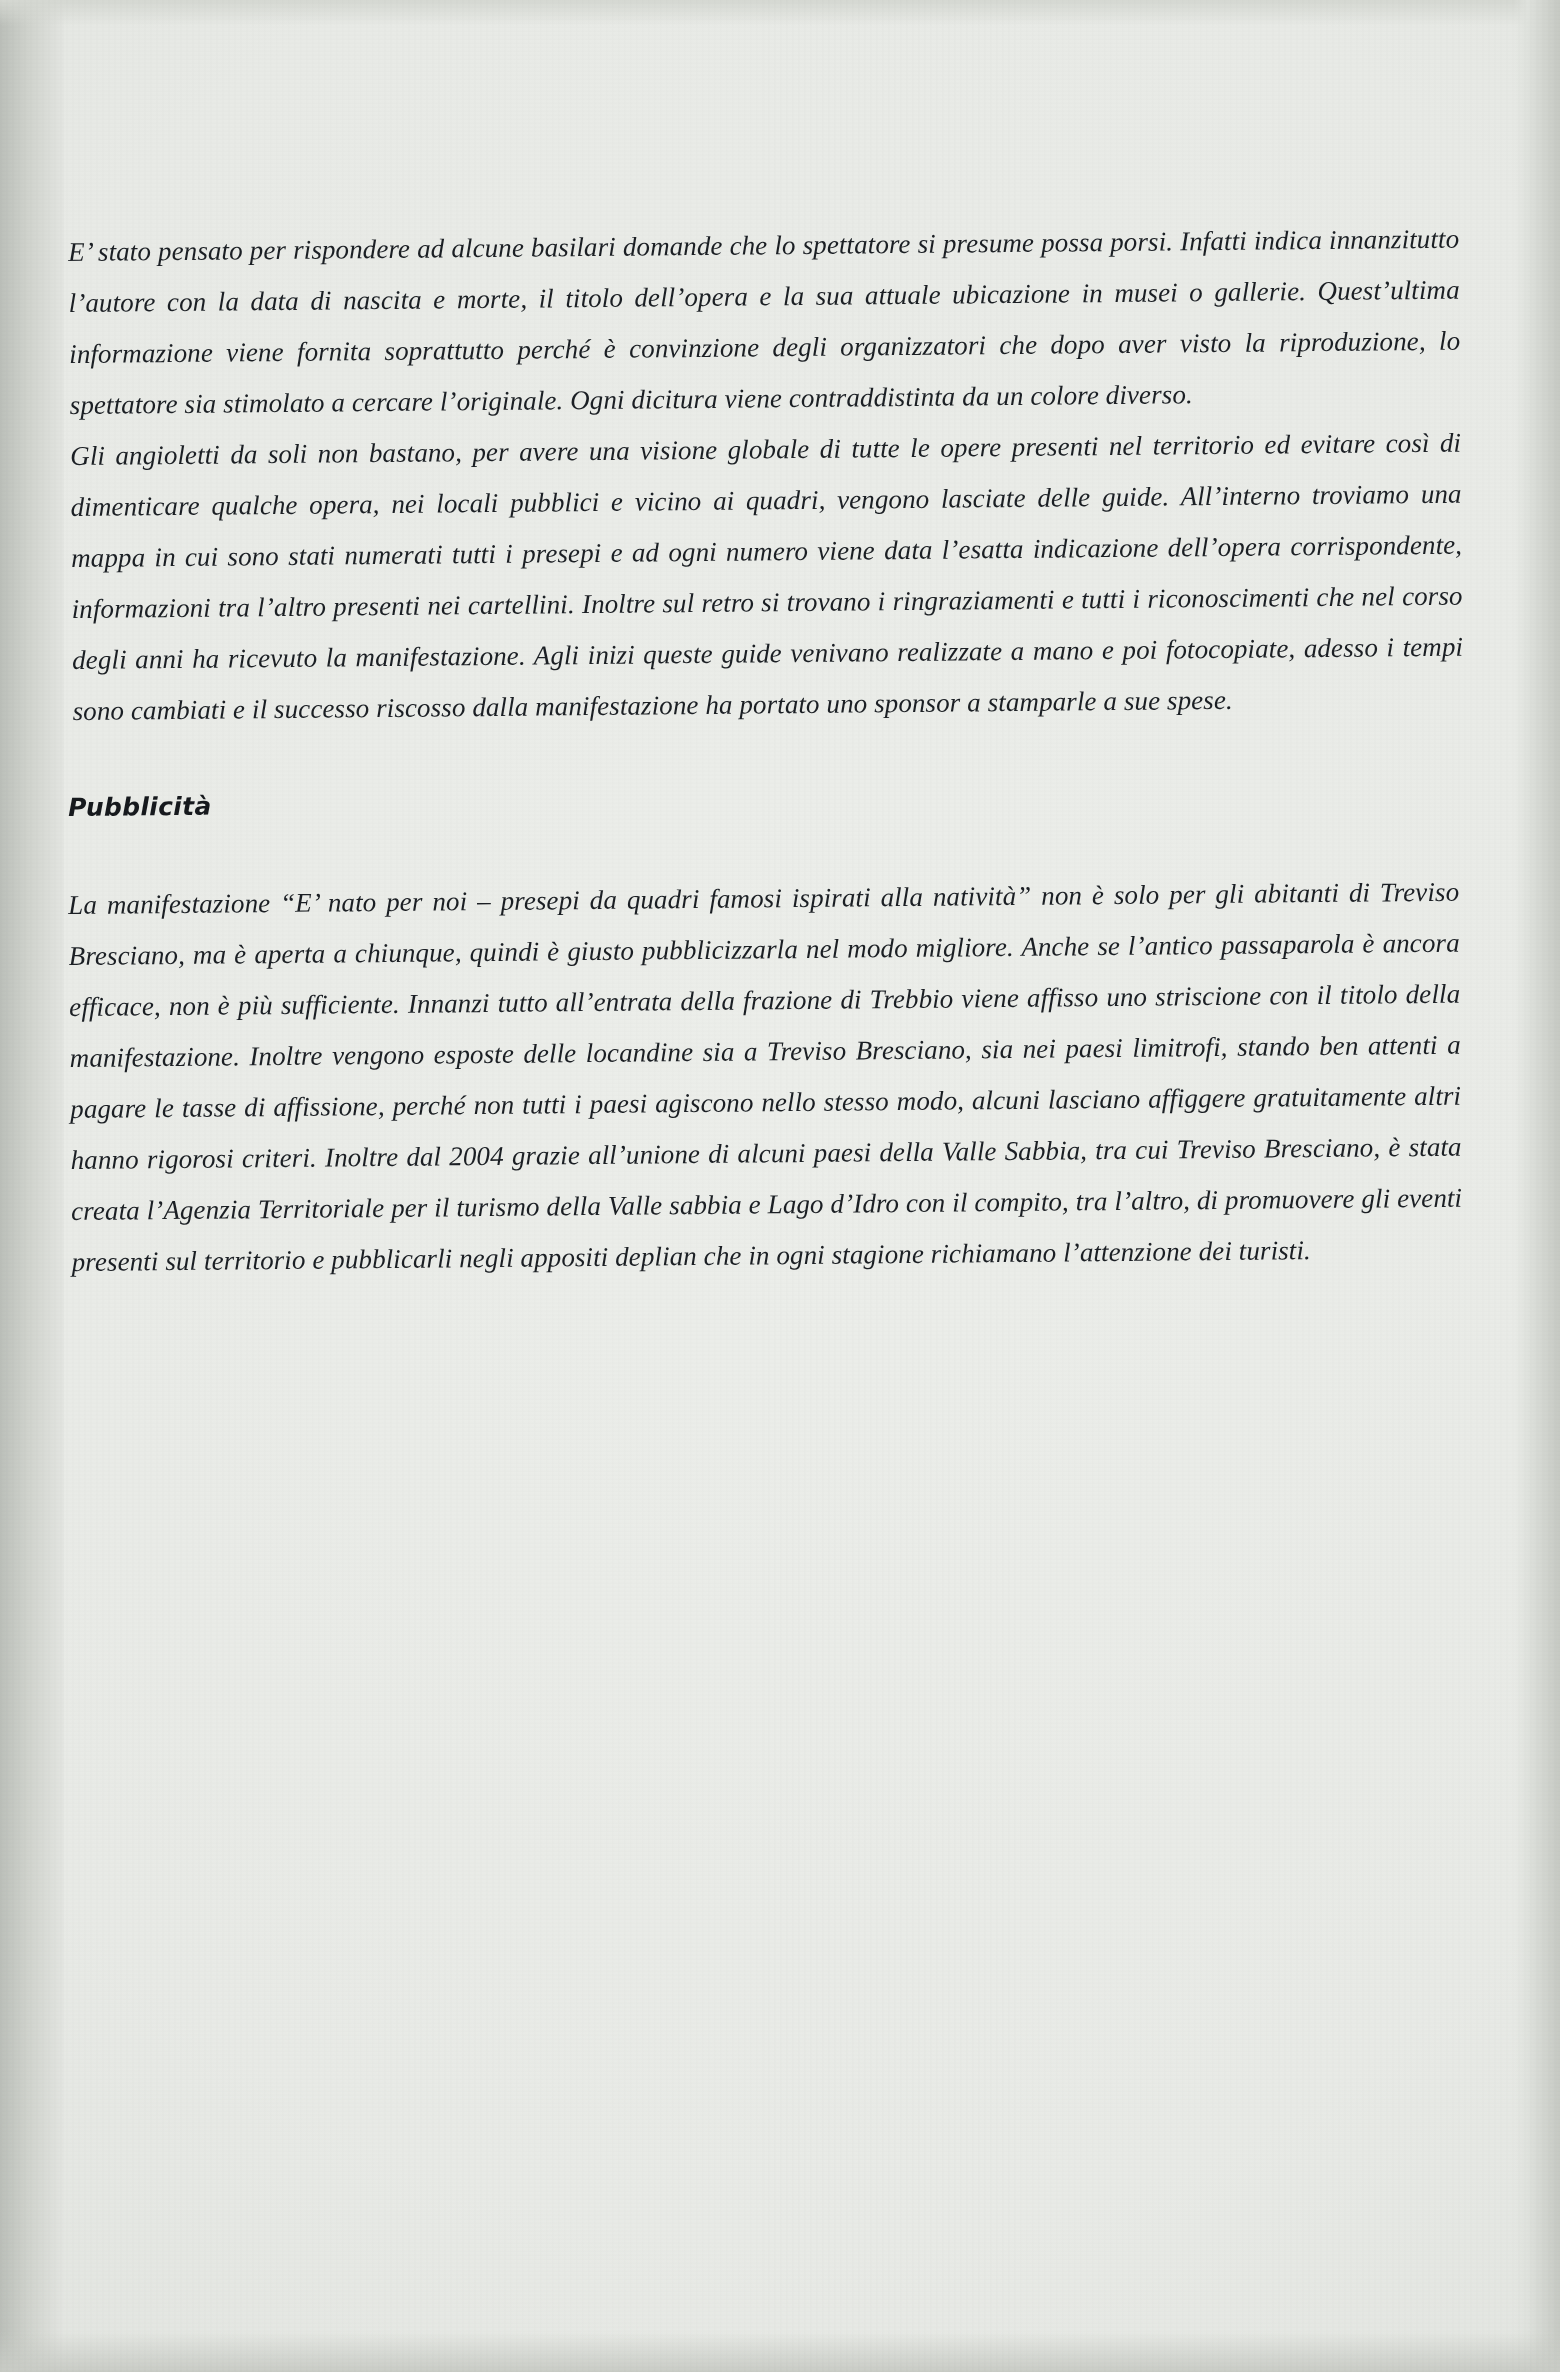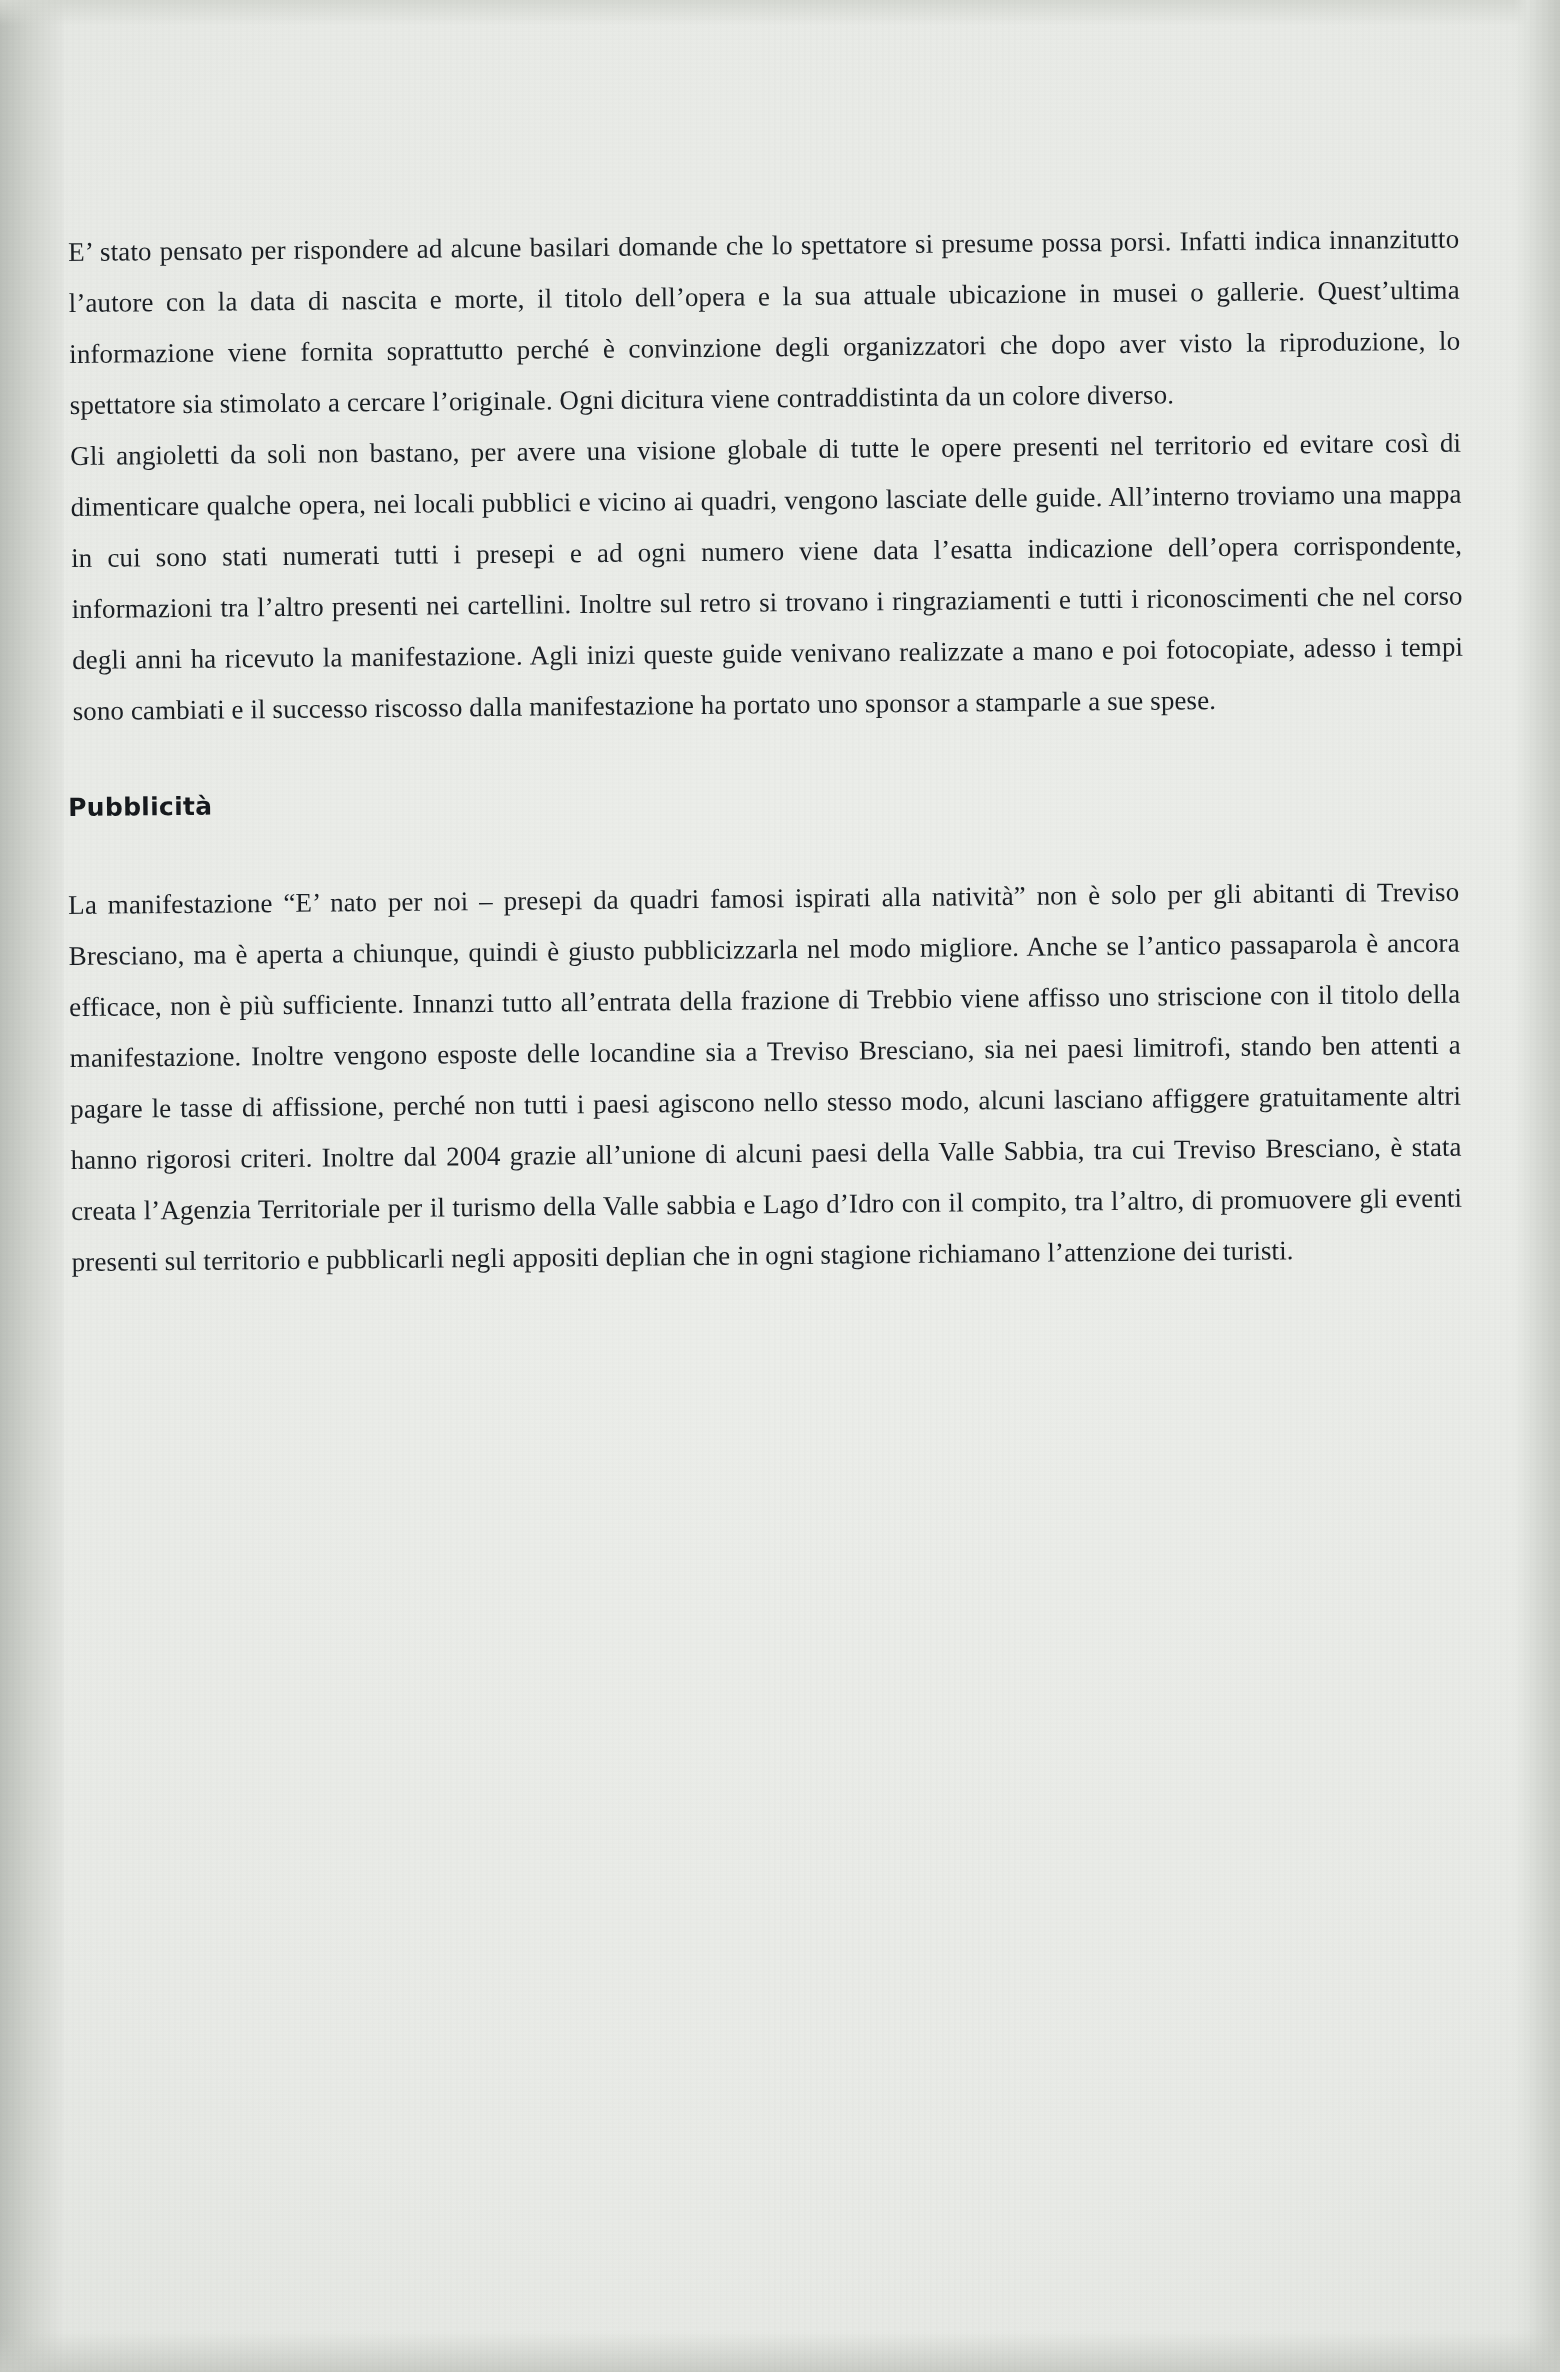--- a/index.html
+++ b/index.html
@@ -15,20 +15,21 @@
   }
 
   
   .page {
     position: relative;
     width: 1560px;
     height: 2372px;
     background:
       radial-gradient(ellipse 120% 90% at 52% 45%, #eceeea 0%, #e8eae6 55%, #dfe2dd 85%, #d6d9d4 100%);
     overflow: hidden;
+    font-style: italic;
   }
 
   
   .gutter-left {
     position: absolute;
     left: 0; top: 0;
     width: 64px; height: 100%;
     background: linear-gradient(to right, #b9bdb7 0%, #cfd2cc 45%, #e3e5e1 100%);
     opacity: .95;
   }

